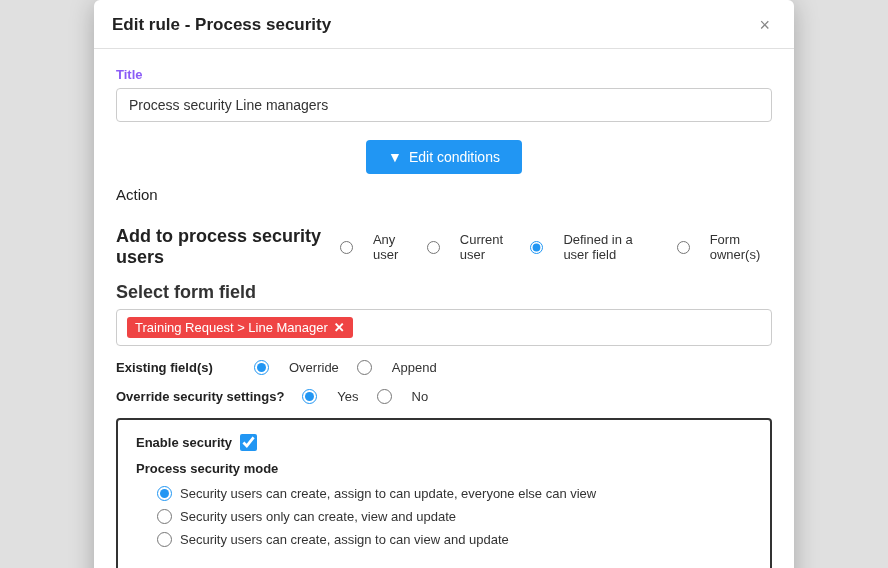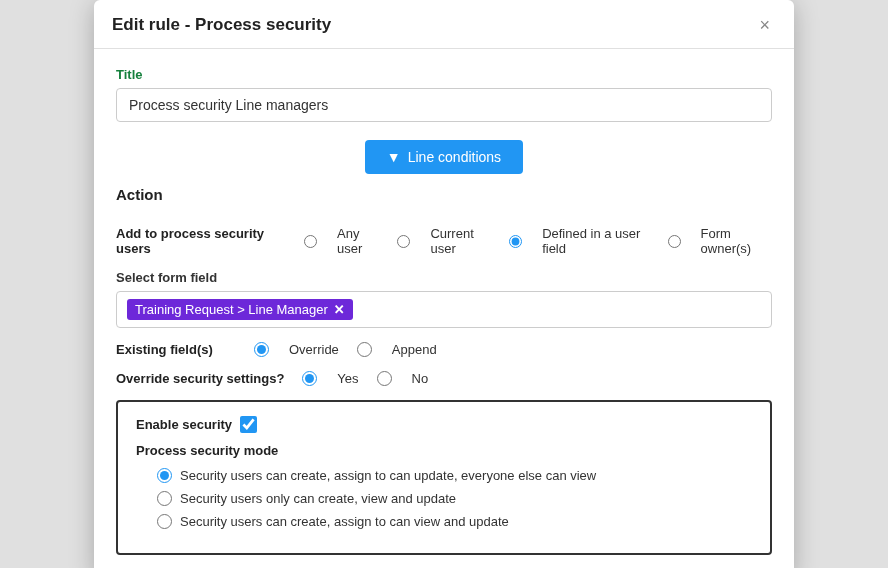--- a/index.html
+++ b/index.html
@@ -40,21 +40,21 @@
       cursor: pointer;
       line-height: 1;
       padding: 2px 6px;
     }
     .modal-body {
       padding: 18px 22px 22px 22px;
     }
     .field-label {
       font-size: 13px;
       font-weight: 600;
-      color: #15803d;
+      color: #8b5cf6;
       margin-bottom: 6px;
       display: block;
     }
     .text-input {
       width: 100%;
       border: 1px solid #ccc;
       border-radius: 4px;
       padding: 8px 12px;
       font-size: 14px;
       color: #333;
@@ -73,70 +73,70 @@
       padding: 9px 22px;
       font-size: 14px;
       font-weight: 500;
       cursor: pointer;
       display: flex;
       align-items: center;
       gap: 7px;
     }
     .section-label {
       font-size: 15px;
-      font-weight: 700;
+      font-weight: 400;
       color: #222;
       margin-bottom: 23px;
     }
     .radio-group-row {
       display: flex;
       align-items: center;
       gap: 18px;
       margin-bottom: 14px;
     }
     .radio-group-label {
-      font-size: 13px;
+      font-size: 18px;
       font-weight: 700;
       color: #222;
       min-width: 170px;
     }
     .radio-option {
       display: flex;
       align-items: center;
       gap: 20px;
       font-size: 13px;
       color: #333;
       cursor: pointer;
     }
     .radio-option input[type="radio"] {
       width: 15px;
       height: 15px;
       accent-color: #2196F3;
       cursor: pointer;
     }
     .form-field-label {
-      font-size: 13px;
+      font-size: 18px;
       font-weight: 600;
       color: #333;
       margin-bottom: 6px;
       display: block;
     }
     .tag-input-box {
       width: 100%;
       border: 1px solid #ccc;
       border-radius: 4px;
       padding: 7px 10px;
       font-size: 13px;
       min-height: 36px;
       display: flex;
       align-items: center;
       margin-bottom: 14px;
     }
     .tag {
-      background: #6d28d9;
+      background: #ef4444;
       color: #fff;
       border-radius: 3px;
       padding: 3px 8px;
       font-size: 13px;
       display: flex;
       align-items: center;
       gap: 6px;
     }
     .tag-close {
       cursor: pointer;
@@ -213,21 +213,21 @@
   </div>
   <div class="modal-body">
     
     <label class="field-label">Title</label>
     <input class="text-input" type="text" value="Process security Line managers" style="">
 
     
     <div class="center-row">
       <button class="edit-conditions-btn">
         <span>▼</span>
-        <span>Line conditions</span>
+        <span>Edit conditions</span>
       </button>
     </div>
 
     
     <div class="section-label">Action</div>
 
     
     <div class="radio-group-row">
       <span class="radio-group-label">Add to process security users</span>
       <label class="radio-option">

